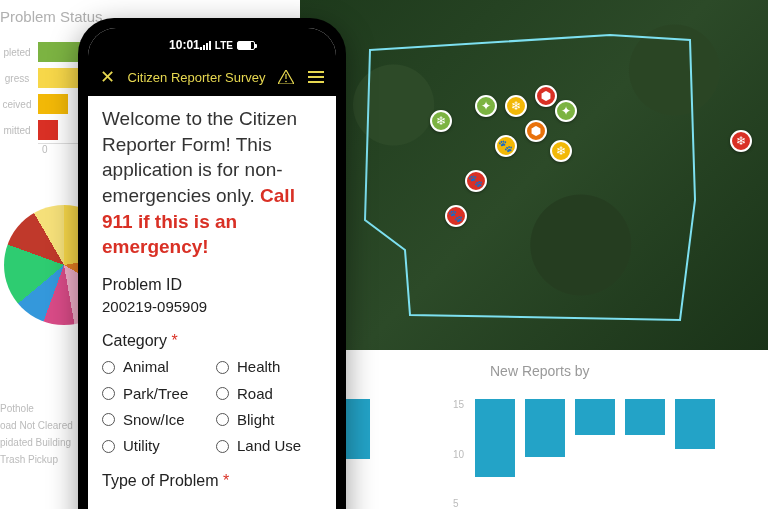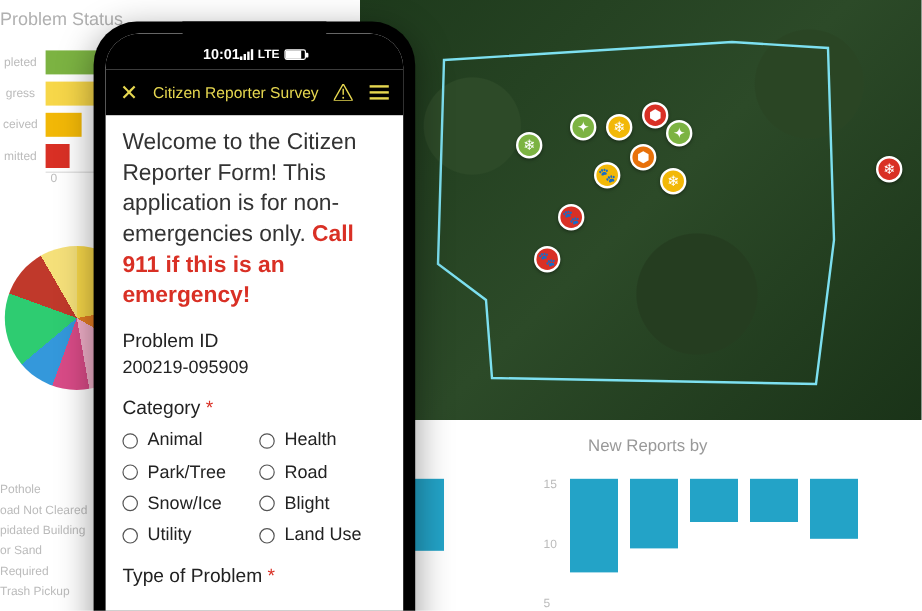--- a/index.html
+++ b/index.html
@@ -99,21 +99,20 @@
 
   <div class="pie-block">
     <div class="chart-title" style="text-align:center;padding-left:30px">Pro</div>
     <div class="pie"></div>
   </div>
 
   <div class="problem-labels" id="problem-labels">
       <div>Pothole</div>
       <div>oad Not Cleared</div>
       <div>pidated Building</div>
-      <div>or Sand Required</div>
       <div>Trash Pickup</div>
     </div>
 
   <div class="map">
     <svg class="boundary" viewBox="0 0 360 310">
       <path d="M20 30 L260 15 L340 20 L345 180 L330 300 L60 295 L55 230 L15 200 Z"></path>
     </svg>
     <div id="pins">
         <div class="pin green" style="left: 130px; top: 110px;">❄</div>
         <div class="pin green" style="left: 175px; top: 95px;">✦</div>

